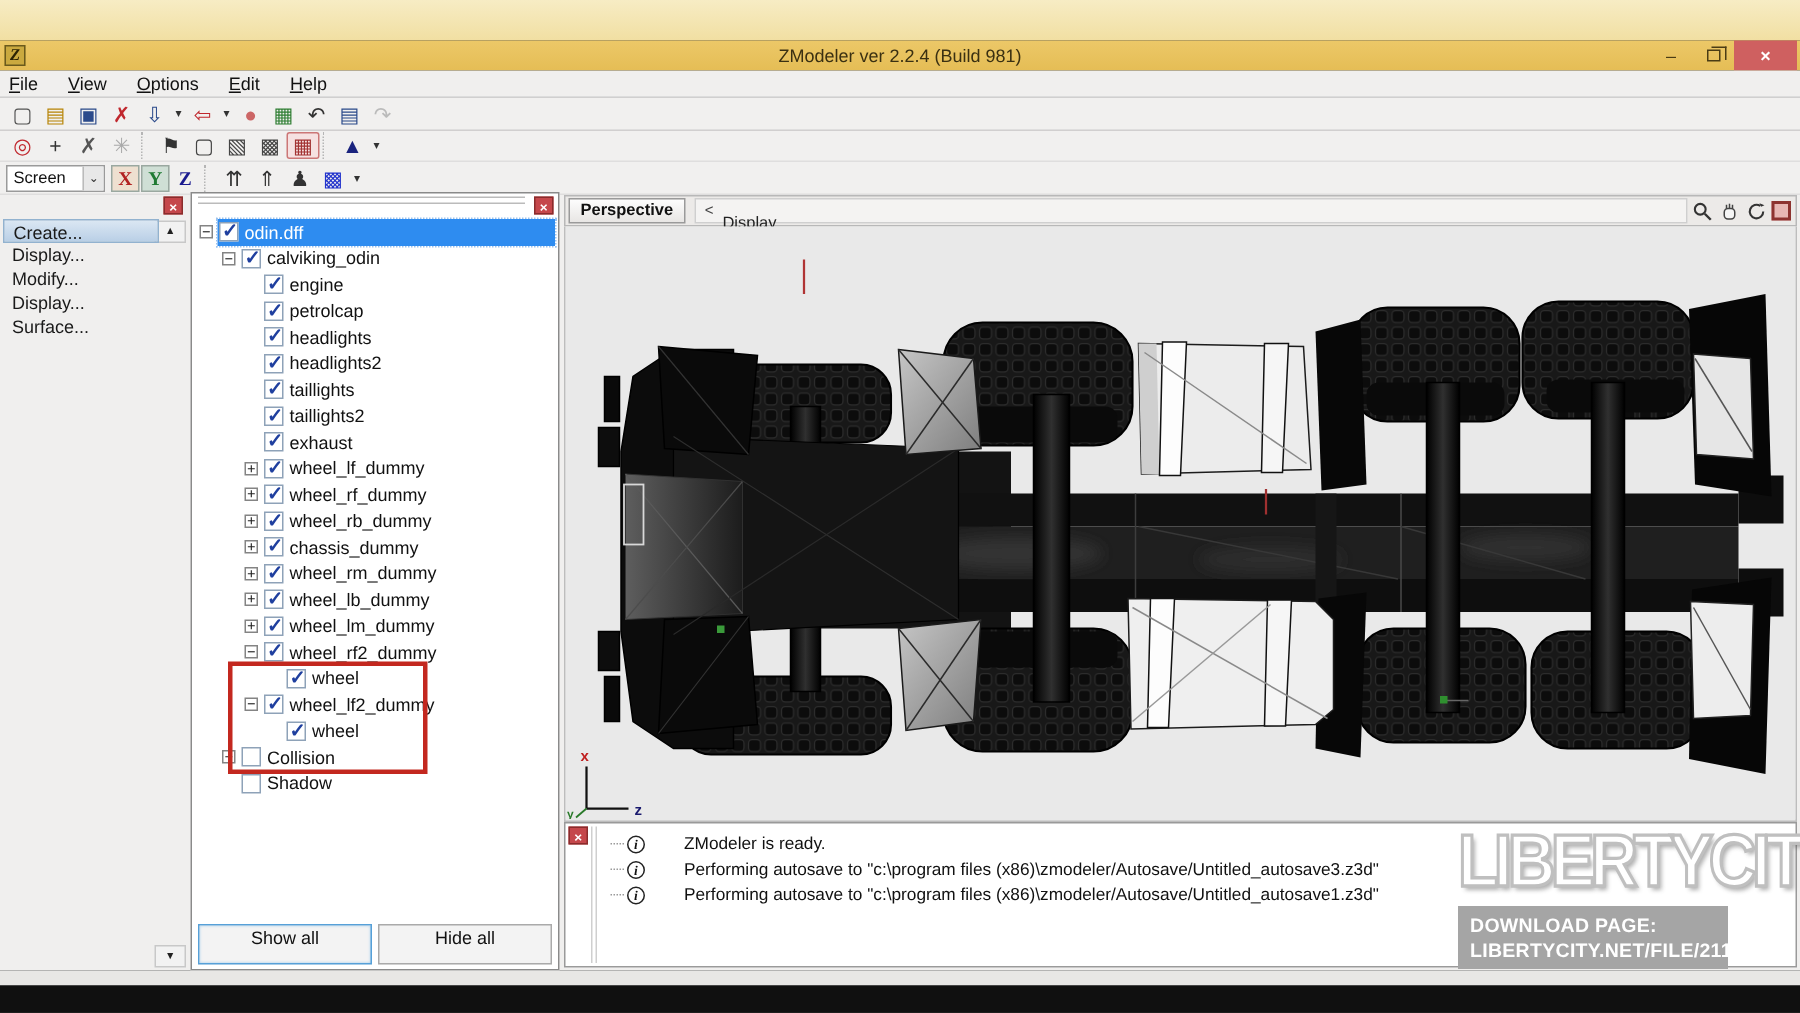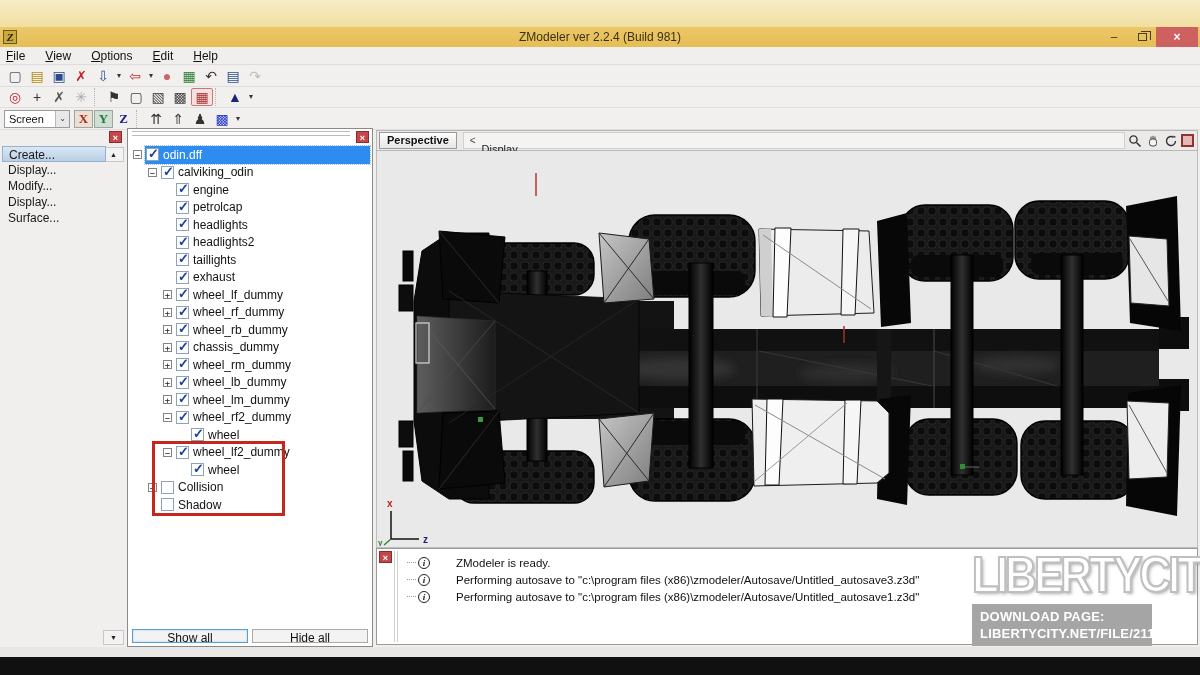--- a/index.html
+++ b/index.html
@@ -84,21 +84,21 @@
   .cb { width:13px; height:13px; min-width:13px; background:#fff; border:1px solid #8ea2b8;
     margin:0 4px 0 1px; position:relative; }
   .checked .cb::before { content:"\2713"; position:absolute; left:1px; top:-3px;
     color:#1f3f9f; font-weight:bold; font-size:13px; }
   .tlabel { font-size:12px; color:#111; white-space:nowrap; }
   .trow.selected .rbody { background:#2e8cf0; outline:1px dotted #9bc2ee; }
   .trow.selected .tlabel { color:#fff; }
   .redbox { position:absolute; left:24px; top:312px; width:133px; height:75px;
     border:3px solid #c3281f; pointer-events:none; }
   .tree-btns { position:absolute; bottom:3px; left:4px; right:4px; display:flex; gap:4px; }
-  .tree-btn { flex:1; height:14px; background:#f3f3f3; border:1px solid #aaa; font-size:12px;
+  .tree-btn { flex:1; height:27px; background:#f3f3f3; border:1px solid #aaa; font-size:12px;
     color:#111; text-align:center; line-height:16px; }
   .tree-btn.primary { border:1px solid #56a0d8; box-shadow:inset 0 0 2px #9ec9ea; }
 
   
   .viewport { position:absolute; left:376px; top:0; width:822px; height:418px; }
   .vp-header { position:absolute; left:0; top:0; width:100%; height:21px; background:#eceae8;
     border:1px solid #b8b8b8; display:flex; align-items:center; }
   .vp-mode { height:17px; margin-left:2px; padding:0 7px; background:linear-gradient(#fdfdfd,#e8e6e4);
     border:1px solid #9a9a9a; font-size:11px; font-weight:bold; color:#111; line-height:15px; }
   .vp-menu { flex:1; height:17px; margin:0 2px 0 6px; background:#f4f3f2; border:1px solid #cfcfcf;
@@ -343,20 +343,27 @@
           </div>
 
           <div class="trow checked" style="--d: 2;">
             <span class="exp"></span>
             <span class="rbody">
               <span class="cb"></span>
               <span class="tlabel">taillights</span>
             </span>
           </div>
 
+          <div class="trow checked" style="--d: 2;">
+            <span class="exp"></span>
+            <span class="rbody">
+              <span class="cb"></span>
+              <span class="tlabel">taillights2</span>
+            </span>
+          </div>
 
           <div class="trow checked" style="--d: 2;">
             <span class="exp"></span>
             <span class="rbody">
               <span class="cb"></span>
               <span class="tlabel">exhaust</span>
             </span>
           </div>
 
           <div class="trow checked x-plus" style="--d: 2;">

